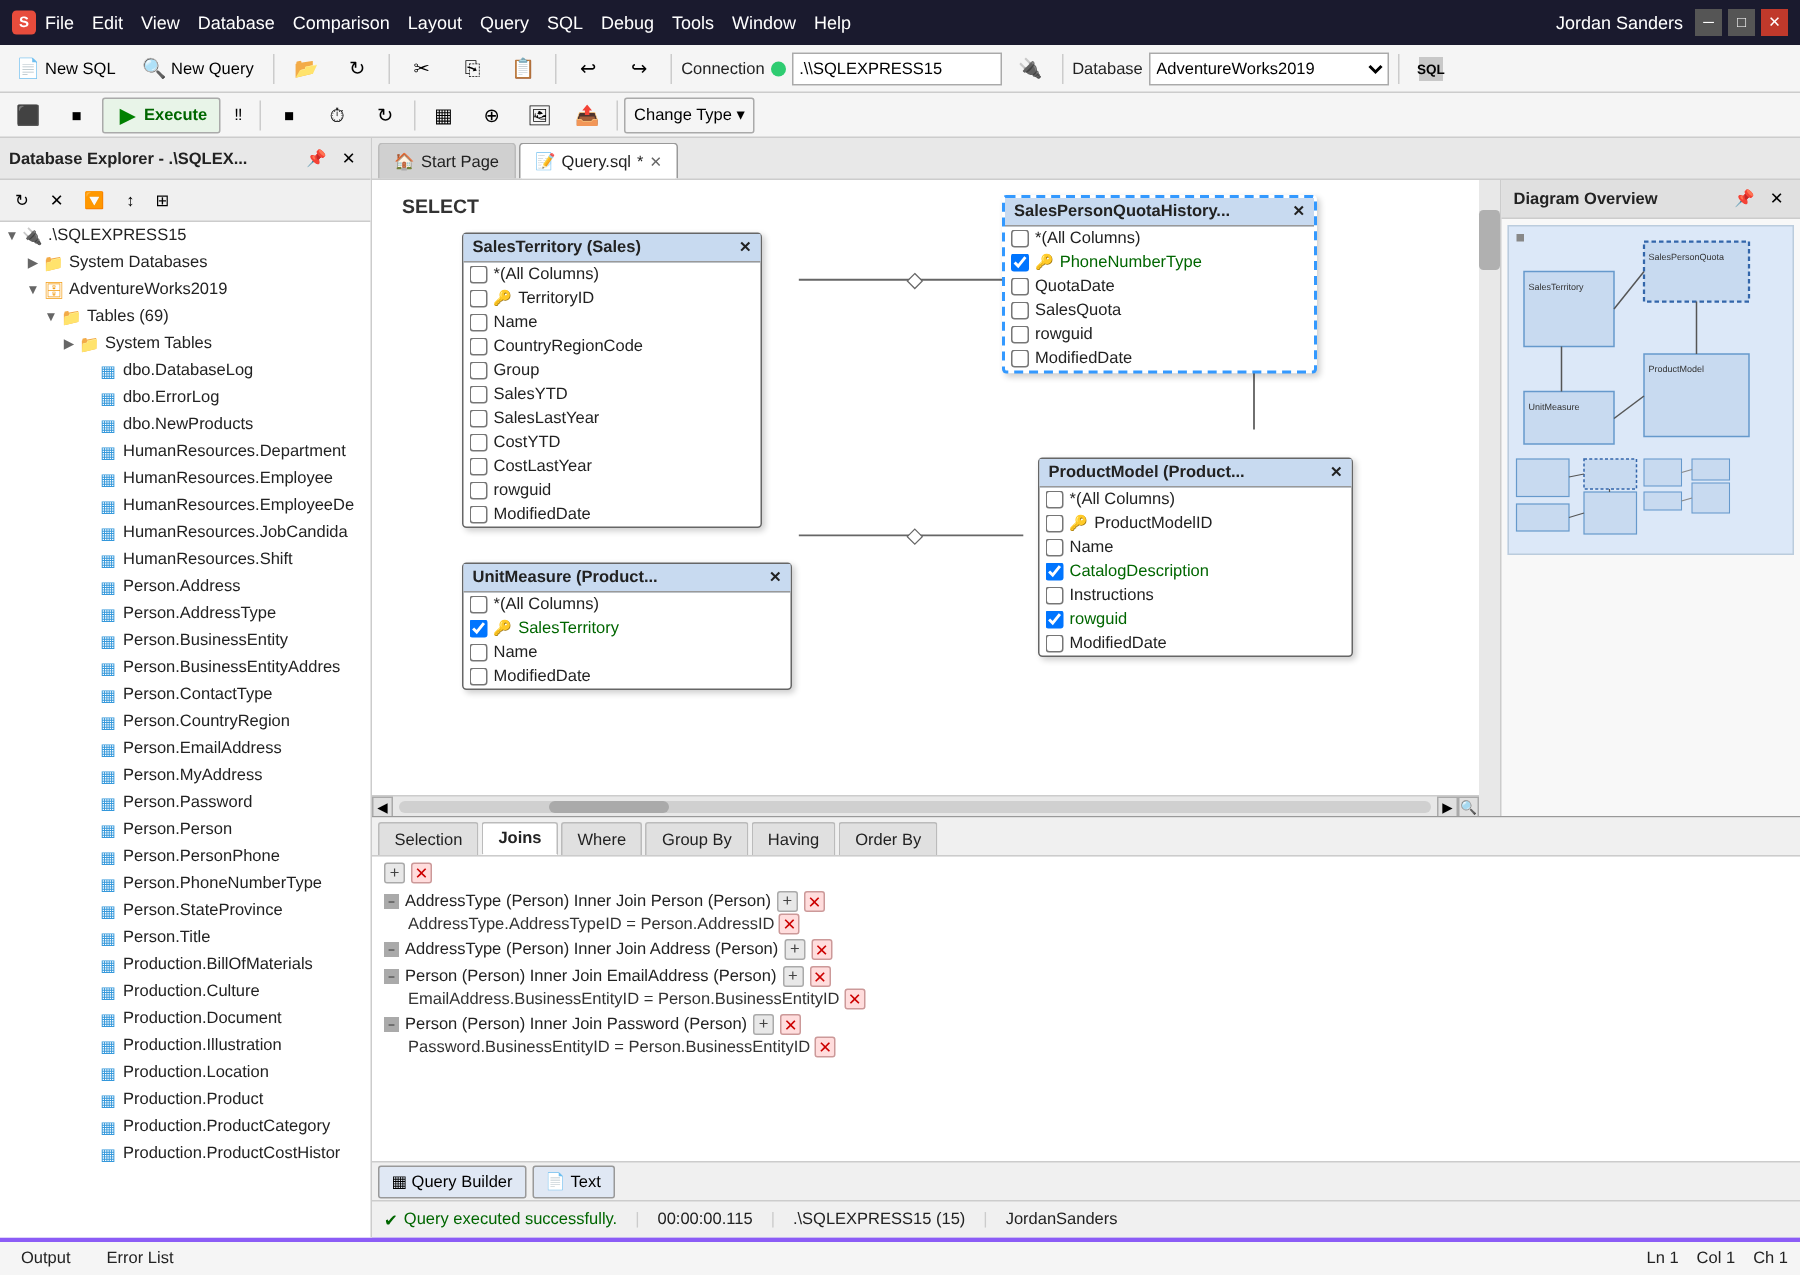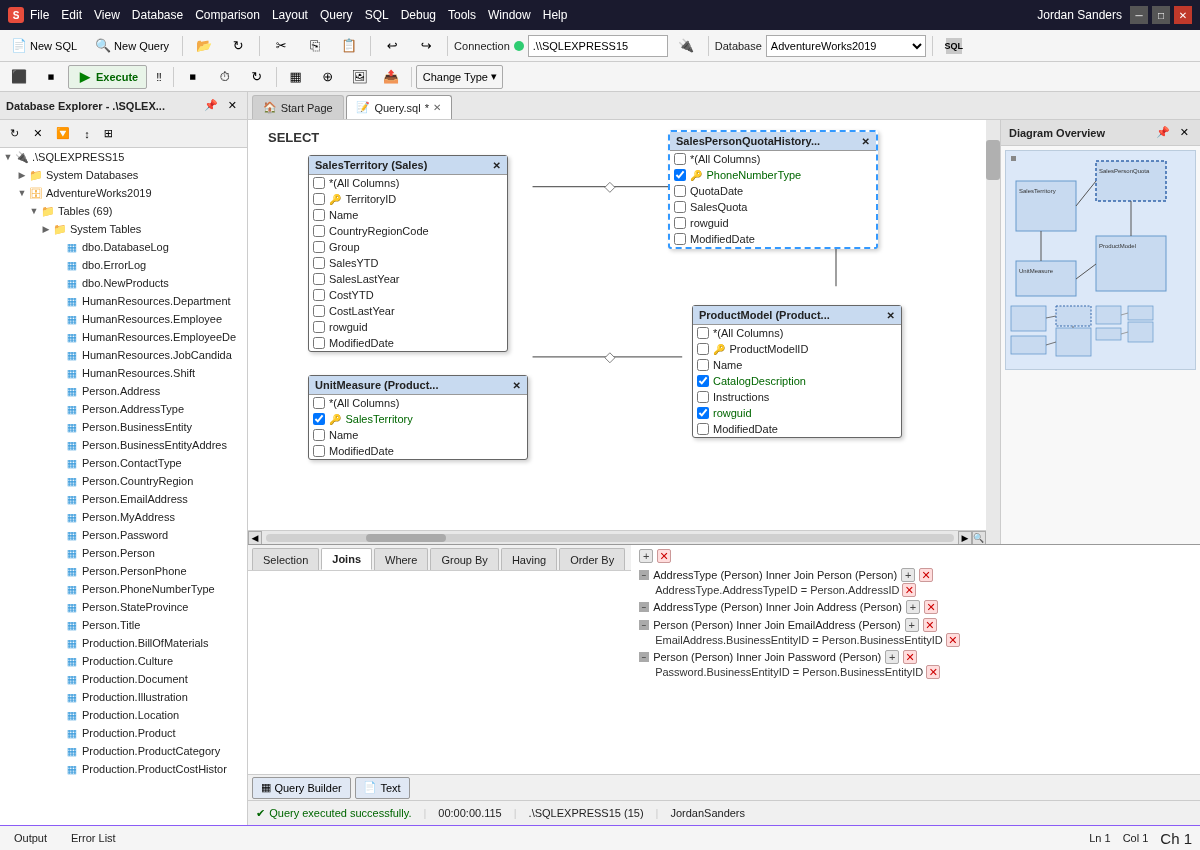--- a/index.html
+++ b/index.html
@@ -66,21 +66,21 @@
     .table-widget.selected { border: 2px dashed #3399ff; }
     .table-widget-header { background: #c8daf0; padding: 3px 6px; display: flex; align-items: center; justify-content: space-between; cursor: move; font-size: 11px; font-weight: bold; border-bottom: 1px solid #999; }
     .table-widget-header .widget-close { cursor: pointer; font-size: 10px; }
     .table-row-item { display: flex; align-items: center; padding: 1px 4px; gap: 4px; font-size: 11px; min-height: 16px; }
     .table-row-item input[type=checkbox] { width: 12px; height: 12px; }
 
     
     .connector-svg { position: absolute; top: 0; left: 0; width: 100%; height: 100%; pointer-events: none; }
 
     
-    .bottom-panel { height: 230px; border-top: 1px solid #999; background: #fff; display: flex; flex-direction: row; }
+    .bottom-panel { height: 230px; border-top: 1px solid #999; background: #fff; display: flex; flex-direction: column; }
     .bottom-tabs { height: 26px; background: #f0f0f0; border-bottom: 1px solid #ccc; display: flex; align-items: flex-end; padding: 0 4px; }
     .bottom-tab { height: 22px; padding: 0 10px; background: #e0e0e0; border: 1px solid #bbb; border-bottom: none; cursor: pointer; font-size: 11px; display: flex; align-items: center; border-radius: 2px 2px 0 0; margin-right: 2px; }
     .bottom-tab.active { background: #fff; font-weight: bold; border-bottom: 1px solid #fff; }
     .joins-content { flex: 1; overflow-y: auto; padding: 4px 8px; }
     .join-item { margin-bottom: 2px; }
     .join-line { display: flex; align-items: center; gap: 4px; padding: 1px 0; font-size: 11px; }
     .join-indent { padding-left: 16px; font-size: 11px; color: #333; }
     .join-collapse { width: 10px; height: 10px; background: #aaa; display: inline-flex; align-items: center; justify-content: center; cursor: pointer; font-size: 8px; }
     .join-plus { width: 14px; height: 14px; background: #e8e8e8; border: 1px solid #aaa; display: inline-flex; align-items: center; justify-content: center; cursor: pointer; font-size: 11px; color: #444; border-radius: 2px; }
     .join-x { width: 14px; height: 14px; background: #fdd; border: 1px solid #c99; display: inline-flex; align-items: center; justify-content: center; cursor: pointer; font-size: 11px; color: #c00; border-radius: 2px; }
@@ -88,21 +88,21 @@
     
     .status-bar { height: 25px; background: #f0f0f0; border-top: 1px solid #ccc; display: flex; align-items: center; padding: 0 8px; gap: 12px; font-size: 11px; }
     .status-success { color: #060; display: flex; align-items: center; gap: 4px; }
     .status-sep { color: #ccc; }
 
     
     .bottom-toolbar { height: 26px; background: #f0f0f0; border-top: 1px solid #ccc; display: flex; align-items: center; padding: 0 4px; gap: 4px; }
     .bottom-toolbar-btn { height: 22px; padding: 0 8px; background: #e0e8f4; border: 1px solid #999; cursor: pointer; font-size: 11px; display: flex; align-items: center; gap: 3px; border-radius: 2px; }
 
     
-    .bottom-footer { height: 25px; background: #f5f5f5; border-top: 1px solid #8b5cf6; display: flex; align-items: center; padding: 0 8px; gap: 12px; }
+    .bottom-footer { height: 25px; background: #f5f5f5; border-top: 3px solid #8b5cf6; display: flex; align-items: center; padding: 0 8px; gap: 12px; }
     .footer-tab { font-size: 11px; cursor: pointer; padding: 2px 6px; }
 
     
     .horizontal-scroll { height: 14px; background: #e8e8e8; border-top: 1px solid #ccc; display: flex; align-items: center; }
     .h-scroll-bar { flex: 1; height: 8px; margin: 0 4px; background: #d0d0d0; border-radius: 4px; position: relative; }
     .h-scroll-thumb { width: 80px; height: 8px; background: #aaa; border-radius: 4px; position: absolute; left: 100px; }
 
     
     .canvas-scroll { width: 100%; height: 100%; overflow: hidden; position: relative; }
 
@@ -810,14 +810,14 @@
       <span>JordanSanders</span>
     </div>
   </div>
 </div>
 
 <div class="bottom-footer">
   <span class="footer-tab">Output</span>
   <span class="footer-tab">Error List</span>
   <span style="margin-left:auto;font-size:11px;text-align:center;">Ln 1</span>
   <span style="font-size:11px;">Col 1</span>
-  <span style="font-size:15px;">Ch 1</span>
+  <span style="font-size:11px;">Ch 1</span>
 </div>
 
 </body></html>

